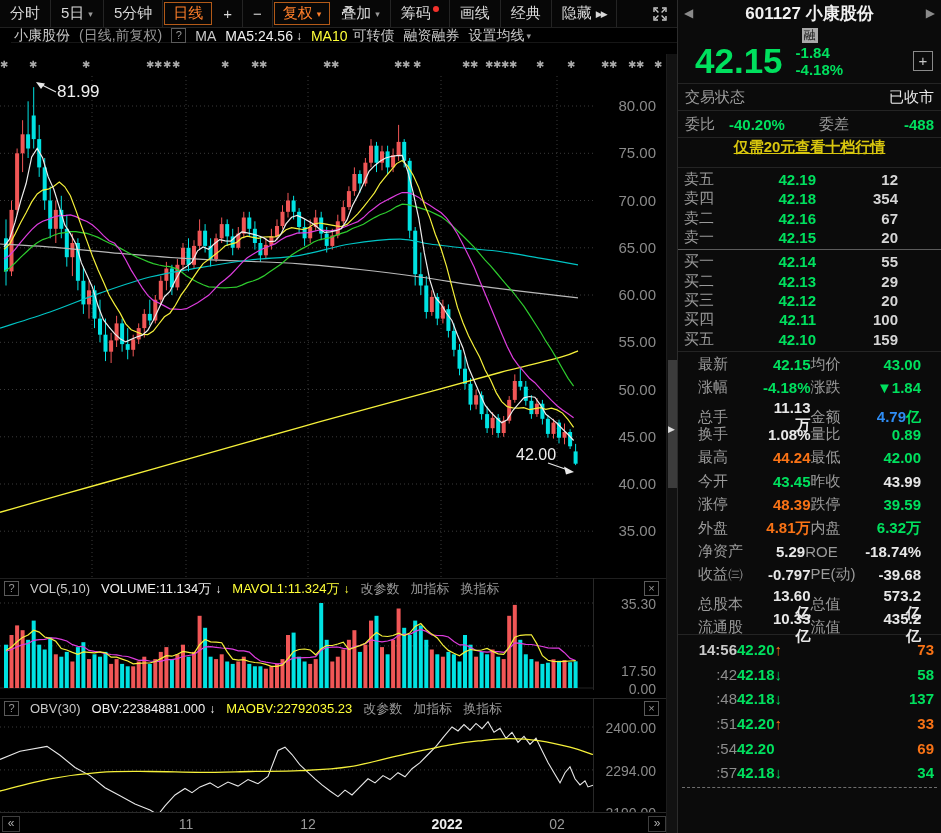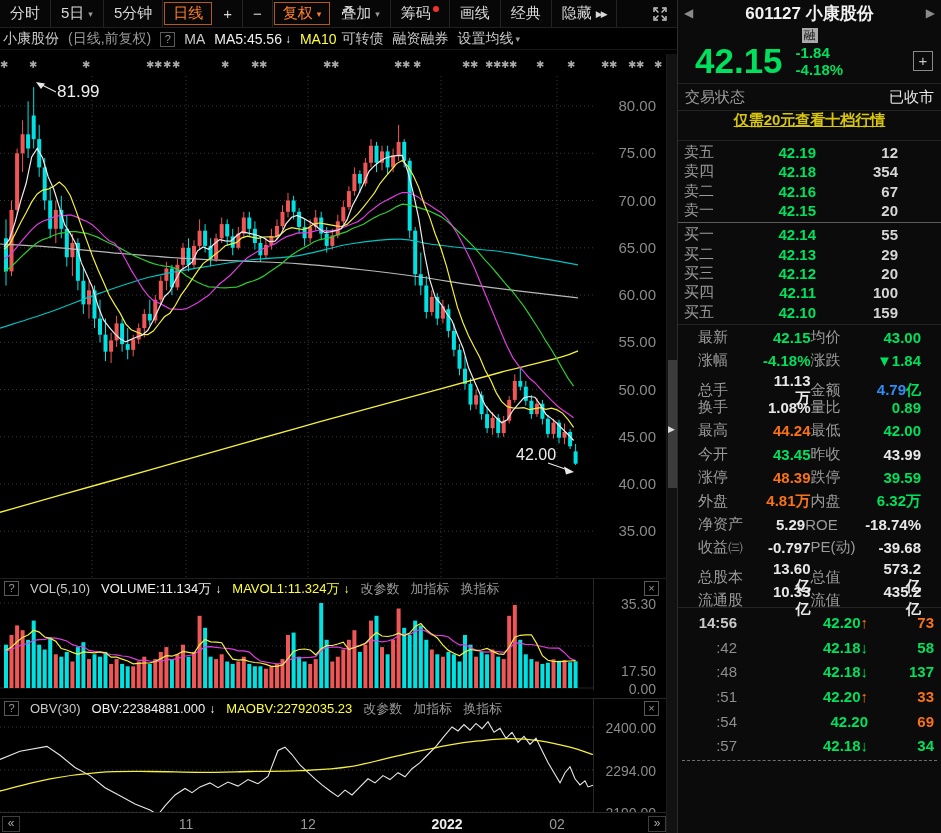--- a/index.html
+++ b/index.html
@@ -11,21 +11,21 @@
  background:#070707;border-bottom:1px solid #202020}
 .tb-item{display:flex;align-items:center;padding:0 10px;border-right:1px solid #242424;
  font-size:15px;color:#d8d8d8;white-space:nowrap}
 .tb-item.boxed{color:#ff7f2a;border:1px solid #b35a18;margin:2px 1px;padding:0 8px}
 .caret{font-size:9px;color:#999;margin-left:4px}
 .boxed .caret{color:#ff7f2a}
 .dot{width:6px;height:6px;background:#f3322c;border-radius:50%;margin:-10px 0 0 2px}
 .tail{font-size:9px;margin-left:4px;letter-spacing:-2px;color:#d8d8d8}
 #expand-btn{margin-left:auto;display:flex;align-items:center;justify-content:center;width:34px;color:#c8c8c8}
 
-#infobar{position:absolute;left:0;top:29px;width:677px;height:21px;display:flex;align-items:center;
+#infobar{position:absolute;left:11px;top:29px;width:677px;height:14px;display:flex;align-items:center;
  gap:9px;padding-left:3px;font-size:14px;color:#c9c9c9;background:#000;border-bottom:1px solid #161616;white-space:nowrap}
 .dim{color:#979797}.yellow{color:#ffff38}.whiteb{color:#f0f0f0}
 .qbox{display:inline-block;width:15px;height:15px;border:1px solid #5a5a5a;color:#999;
  font-size:11px;line-height:13px;text-align:center;flex:0 0 auto}
 .darr{font-size:12px}
 
 #main-wrap{position:absolute;left:0;top:54px;width:666px;height:524px}
 .ylab{position:absolute;left:596px;width:60px;text-align:right;font-size:15px;color:#8a8a8a;height:18px}
 .marker{position:absolute;top:59px;font-size:10px;color:#a8a8a8}
 .ann{position:absolute;color:#efefef}
@@ -80,21 +80,21 @@
 .ob-price{text-align:right;font-weight:bold}
 .ob-qty{text-align:right;font-weight:bold;color:#d6d6d6}
 .ob-sep{height:1px;background:#5c5c5c;margin:2px 0}
 #stats{padding:1px 0;border-bottom:1px solid #242424}
 .st-row{height:23.4px;display:grid;grid-template-columns:62px 1fr 60px 1fr;align-items:center;padding:0 20px}
 .st-val{text-align:right;font-weight:bold}
 #ticklist{height:181px;overflow:hidden;padding-top:2px}
 .tk-row{height:24.6px;display:grid;grid-template-columns:52px 1fr 66px;align-items:center;padding:0 7px;font-weight:bold}
 .tk-time{text-align:right;font-weight:normal;color:#8d8d8d}
 .tk-time.full{color:#c9c9c9;font-weight:bold}
-.tk-price{text-align:right}
+.tk-price{text-align:left}
 .tk-qty{text-align:right}
 .tk-dash{border-top:1px dashed #6e6e6e;margin:2px 4px}
 .g{color:#00e05e}.r{color:#f97316}.w{color:#e8e8e8}.b{color:#2f8df5}
 svg{display:block}
 .grid{stroke:#3a3a3a;stroke-dasharray:1 3}
 </style>
 </head>
 <body>
 
 <div id="app">
@@ -154,21 +154,21 @@
         </g>
       </svg>
     </div>
   </div>
 
   <div id="infobar">
     <span>小康股份</span>
     <span class="dim">(日线,前复权)</span>
     <span class="qbox">?</span>
     <span>MA</span>
-    <span class="whiteb">MA5:45.56</span>
+    <span class="whiteb">MA5:24.56</span>
     <span class="darr whiteb" style="margin-left:-6px">↓</span>
     <span class="yellow">MA10</span>
     <span style="margin-left:-4px">可转债</span>
     <span>融资融券</span>
     <span>设置均线</span>
     <span class="caret" style="margin-left:-7px">▾</span>
   </div>
 
   <div id="markers"></div>
 
@@ -613,20 +613,26 @@
       <span class="q-chg g">
         <span style="display:block">-1.84</span>
         <span style="display:block">-4.18%</span>
       </span>
       <span class="q-plus">+</span>
     </div>
     <div class="q-line">
       <span class="lab">交易状态</span>
       <span class="right w">已收市</span>
     </div>
+    <div class="q-line" id="weibi-row">
+      <span class="lab">委比</span>
+      <span class="num g">-40.20%</span>
+      <span class="lab">委差</span>
+      <span class="num g">-488</span>
+    </div>
     <div id="promo">
       <span>仅需20元查看十档行情</span>
     </div>
     <div id="orderbook">
         <div class="ob-row">
           <span class="ob-label">卖五</span>
           <span class="ob-price g">42.19</span>
           <span class="ob-qty">12</span>
           <span></span>
         </div>

